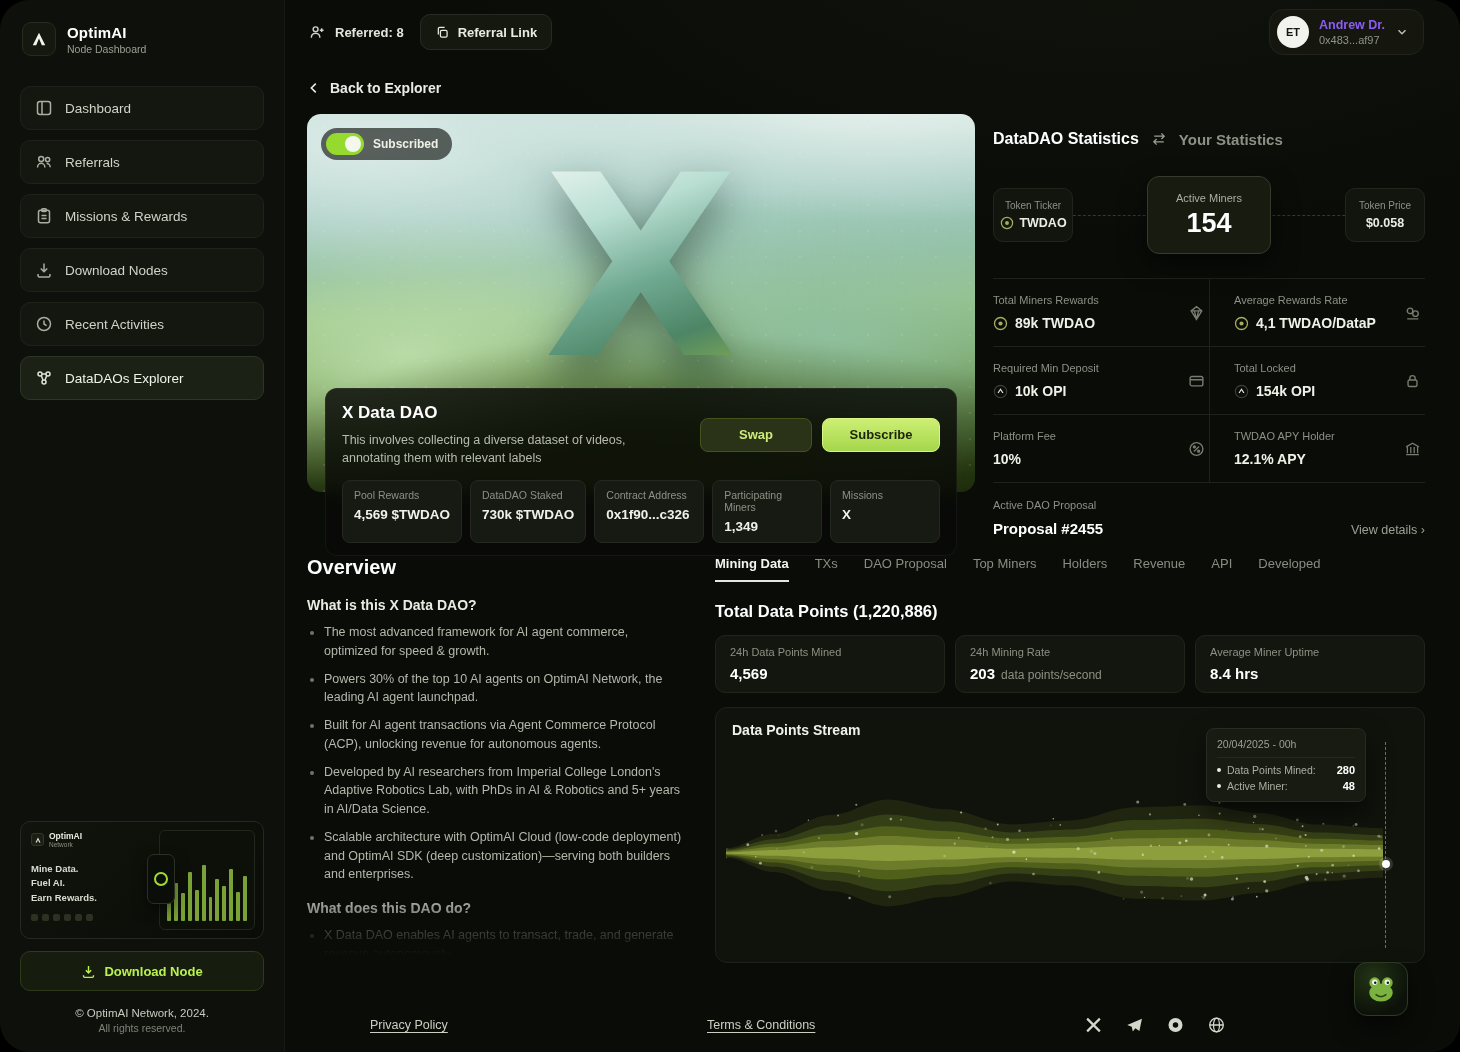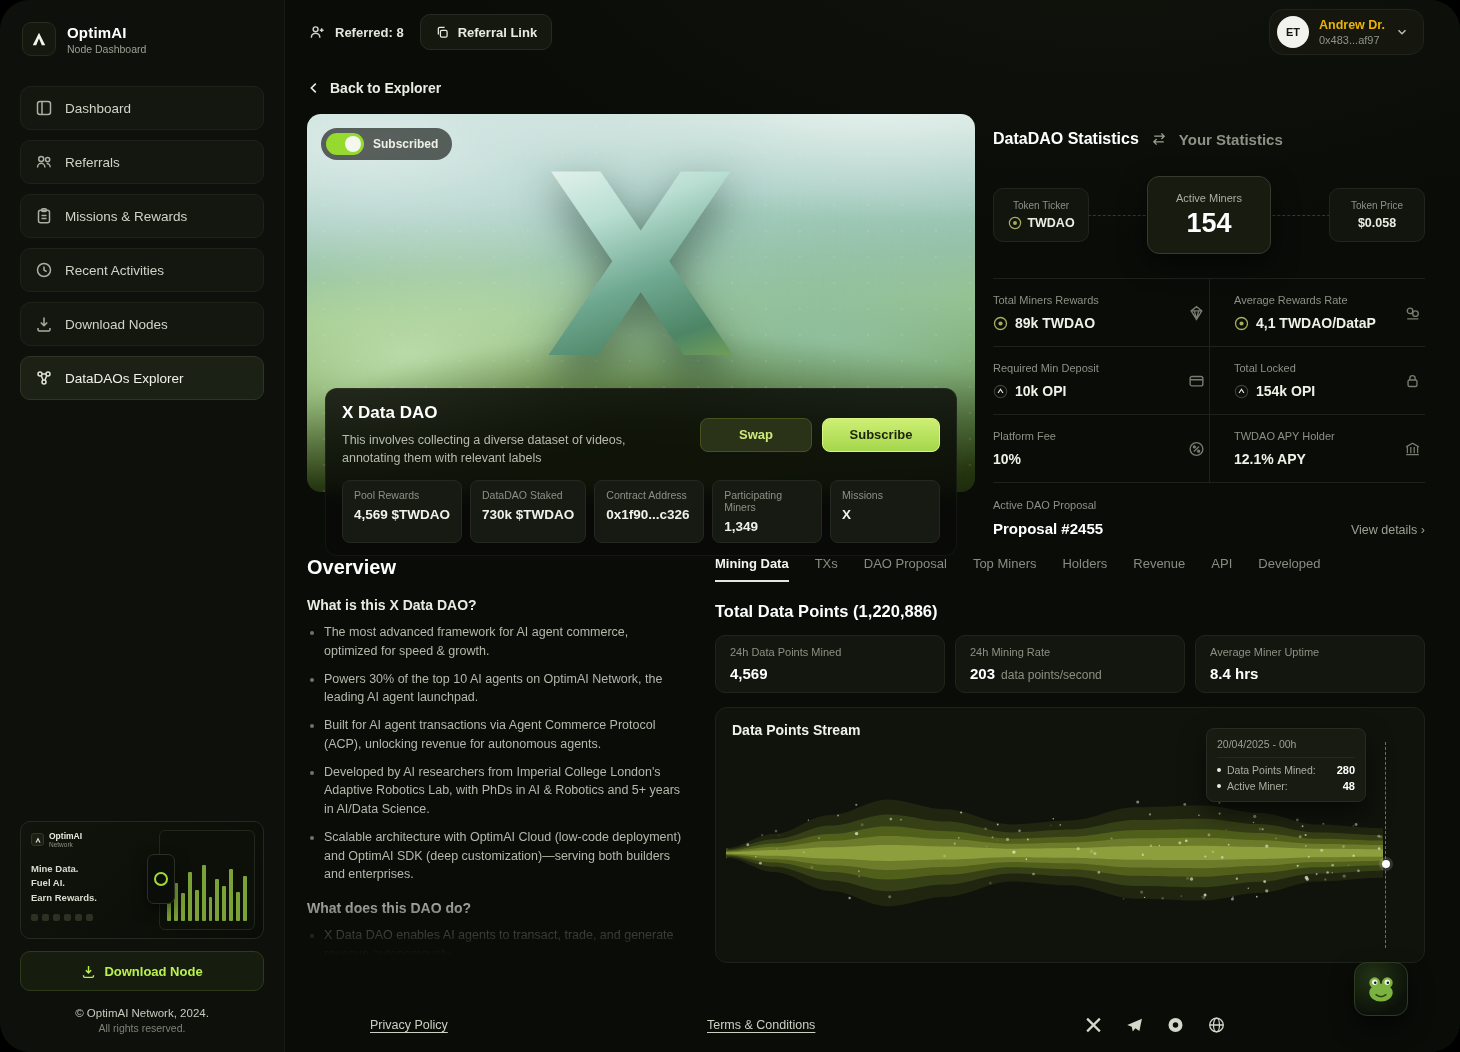--- a/index.html
+++ b/index.html
@@ -36,21 +36,21 @@
   .copyright .l1 { font-size:11.5px; color:#c6cbbe; }
   .copyright .l2 { font-size:10.5px; color:#7d8376; margin-top:3px; }
 
   
   .main { flex:1; position:relative; display:flex; flex-direction:column; background:radial-gradient(1100px 520px at 70% -8%, #11140d 0%, #0a0c08 62%); overflow:hidden; }
   .topbar { height:64px; flex:0 0 64px; display:flex; align-items:center; padding:0 36px 0 24px; }
   .referred { display:flex; align-items:center; gap:9px; font-size:13px; color:#e3e6dc; font-weight:600; }
   .ref-btn { margin-left:16px; height:36px; padding:0 14px; border-radius:10px; background:#15180f; border:1px solid #272c23; color:#e9ece1; font-size:13px; font-weight:700; display:flex; align-items:center; gap:8px; cursor:pointer; font-family:inherit; }
   .user-pill { margin-left:auto; height:46px; border-radius:14px; background:#15170f; border:1px solid #20241c; display:flex; align-items:center; gap:10px; padding:0 14px 0 7px; cursor:pointer; }
   .avatar { width:32px; height:32px; border-radius:50%; background:#f2f3ef; color:#15170f; font-weight:700; font-size:11px; display:grid; place-items:center; }
-  .u-name { font-size:12.5px; font-weight:700; color:#eab308; }
+  .u-name { font-size:12.5px; font-weight:700; color:#8b5cf6; }
   .u-addr { font-size:11px; color:#8d938a; margin-top:2px; }
 
   .content { flex:1; padding:4px 35px 0 22px; overflow:hidden; }
   .back-link { display:inline-flex; align-items:center; gap:9px; font-size:14px; font-weight:700; color:#eaede3; margin:12px 0 18px; cursor:pointer; }
 
   .row1 { display:grid; grid-template-columns:668px 1fr; gap:18px; }
 
   
   .hero-wrap { position:relative; height:442px; }
   .hero-img { position:absolute; inset:0 0 64px 0; border-radius:14px; overflow:hidden;
@@ -83,21 +83,21 @@
   .chip-label { font-size:10.5px; color:#8b9184; }
   .chip-value { font-size:13.5px; font-weight:700; color:#f0f2e9; margin-top:6px; white-space:nowrap; }
 
   
   .stats-panel { padding-top:16px; }
   .sp-header { display:flex; align-items:center; gap:12px; }
   .sp-title { font-size:16px; font-weight:700; color:#fff; }
   .sp-alt { font-size:15px; font-weight:600; color:#8b9184; cursor:pointer; }
   .cards-row { position:relative; margin-top:28px; display:flex; justify-content:space-between; align-items:center; }
   .cards-row::before { content:""; position:absolute; left:30px; right:30px; top:50%; border-top:1px dashed #333a2d; }
-  .s-card { position:relative; z-index:1; width:96px; height:54px; background:#12150e; border:1px solid #21261d; border-radius:10px; display:flex; flex-direction:column; align-items:center; justify-content:center; gap:5px; cursor:pointer; }
+  .s-card { position:relative; z-index:1; width:80px; height:54px; background:#12150e; border:1px solid #21261d; border-radius:10px; display:flex; flex-direction:column; align-items:center; justify-content:center; gap:5px; cursor:pointer; }
   .s-label { font-size:10px; color:#8b9184; white-space:nowrap; }
   .s-value { display:flex; align-items:center; gap:5px; font-size:12.5px; font-weight:700; color:#eaede2; }
   .s-card.big { z-index:2; width:124px; height:78px; background:#171b10; border:1px solid #343c2c; border-radius:12px; box-shadow:0 10px 26px rgba(0,0,0,.5); gap:4px; }
   .s-card.big .s-label { font-size:11px; color:#aab0a1; }
   .big-value { font-size:27px; font-weight:700; color:#fff; }
   .sgrid { margin-top:24px; display:grid; grid-template-columns:1fr 1fr; border-top:1px solid #1d221b; }
   .cell { position:relative; padding:15px 30px 15px 0; border-bottom:1px solid #1d221b; }
   .cell.right { padding:15px 0 15px 24px; border-left:1px solid #1d221b; }
   .c-label { font-size:11px; color:#8b9184; }
   .c-value { margin-top:9px; display:flex; align-items:center; gap:7px; font-size:14px; font-weight:700; color:#eef1e6; }
@@ -188,31 +188,31 @@
       <div class="nav-item">
         <svg class="nicon" viewBox="0 0 18 18" fill="none" stroke="currentColor" stroke-width="1.5">
             <rect x="3.5" y="3.2" width="11" height="12.6" rx="2"></rect>
             <rect x="6.6" y="1.8" width="4.8" height="2.6" rx="1.2"></rect>
             <path d="M6.5 8.5 H11.5 M6.5 11.5 H11.5"></path>
           </svg>
         <span>Missions &amp; Rewards</span>
       </div>
       <div class="nav-item">
         <svg class="nicon" viewBox="0 0 18 18" fill="none" stroke="currentColor" stroke-width="1.5">
+            <path d="M9 2.5 V10.5 M5.8 7.5 L9 10.7 L12.2 7.5"></path>
+            <path d="M3 13 v1.5 a1.5 1.5 0 0 0 1.5 1.5 h9 a1.5 1.5 0 0 0 1.5-1.5 V13"></path>
+          </svg>
+        <span>Download Nodes</span>
+      </div>
+      <div class="nav-item">
+        <svg class="nicon" viewBox="0 0 18 18" fill="none" stroke="currentColor" stroke-width="1.5">
             <circle cx="9" cy="9" r="6.5"></circle>
             <path d="M9 5.5 V9 L11.6 10.6"></path>
           </svg>
         <span>Recent Activities</span>
-      </div>
-      <div class="nav-item">
-        <svg class="nicon" viewBox="0 0 18 18" fill="none" stroke="currentColor" stroke-width="1.5">
-            <path d="M9 2.5 V10.5 M5.8 7.5 L9 10.7 L12.2 7.5"></path>
-            <path d="M3 13 v1.5 a1.5 1.5 0 0 0 1.5 1.5 h9 a1.5 1.5 0 0 0 1.5-1.5 V13"></path>
-          </svg>
-        <span>Download Nodes</span>
       </div>
       <div class="nav-item active">
         <svg class="nicon" viewBox="0 0 18 18" fill="none" stroke="currentColor" stroke-width="1.5">
             <circle cx="5" cy="5" r="2"></circle>
             <circle cx="13" cy="5" r="2"></circle>
             <circle cx="9" cy="13" r="2"></circle>
             <path d="M6.3 6.7 L8 11 M11.7 6.7 L10 11 M7 5 H11"></path>
           </svg>
         <span>DataDAOs Explorer</span>
       </div>

